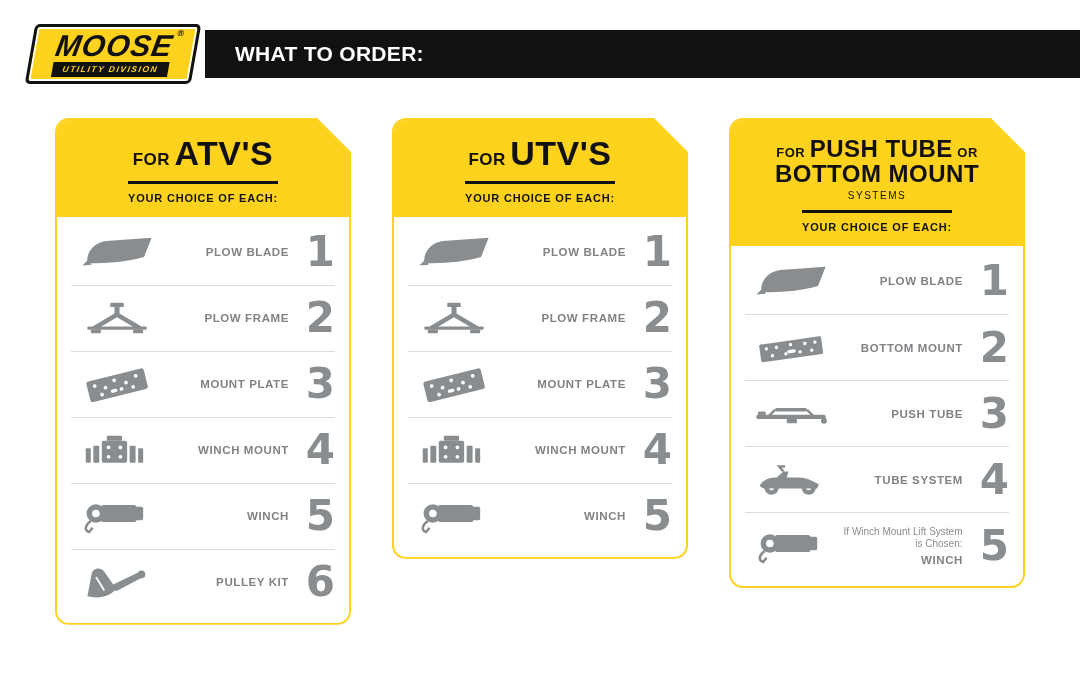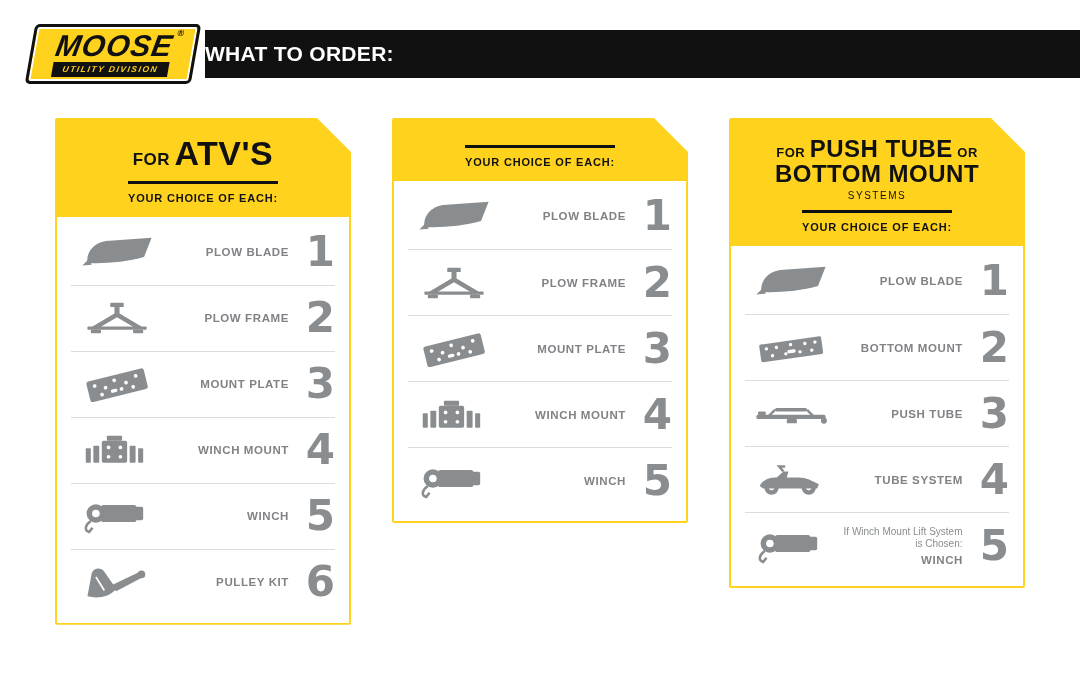--- a/index.html
+++ b/index.html
@@ -5,21 +5,21 @@
   * { margin:0; padding:0; box-sizing:border-box; }
   html,body { background:#fff; }
   body {
     width:1080px; height:691px; position:relative; overflow:hidden;
     font-family:"Liberation Sans", sans-serif; color:#111;
   }
   
   .topbar {
     position:absolute; left:205px; right:0; top:30px; height:48px;
     background:#111; color:#fff; display:flex; align-items:center;
-    font-size:21px; letter-spacing:.3px;
+    padding-left:30px; font-size:21px; letter-spacing:.3px;
   }
   .topbar .t-bold { font-weight:800; white-space:pre; }
   .topbar .t-rest { font-weight:400; white-space:pre; }
   
   .logo {
     position:absolute; left:30px; top:24px; width:166px; height:60px;
     transform:skewX(-10deg);
     background:#FFD21E; border:3px solid #111; border-radius:5px;
     box-shadow:0 0 0 2px #fff, inset 0 0 0 2px #fff;
     display:flex; flex-direction:column; align-items:center; justify-content:center;
@@ -34,21 +34,21 @@
     background:#111; color:#FFD21E; font-size:8.5px; font-weight:700;
     font-style:italic; letter-spacing:1.5px; padding:2px 10px; line-height:1.2;
   }
   
   .cols {
     position:absolute; left:55px; top:118px;
     display:flex; gap:41px; align-items:flex-start;
   }
   .card {
     width:296px; background:#fff;
-    border:2px solid #FFD21E; border-radius:2px;
+    border:2px solid #FFD21E; border-radius:14px;
     clip-path:polygon(0 0, calc(100% - 34px) 0, 100% 34px, 100% 100%, 0 100%);
     overflow:hidden;
   }
   .card-head {
     background:#FFD21E; text-align:center; padding:16px 12px 13px;
   }
   .head-title { line-height:1.05; color:#111; }
   .head-title .pre  { font-weight:800; font-size:17px; letter-spacing:.5px; }
   .head-title .main { font-weight:900; font-size:34px; letter-spacing:.5px; }
   .head-title.sm .pre  { font-size:13px; }
@@ -203,20 +203,24 @@
             <div class="p-label">
               <div class="p-name">PULLEY KIT</div>
             </div>
             <div class="p-num">6</div>
           </div>
         </div>
     </section>
 
     <section class="card">
       <div class="card-head">
+        <div class="head-title">
+          <span class="pre">FOR</span>
+          <span class="main">UTV'S</span>
+        </div>
         <div class="rule"></div>
         <div class="choice">YOUR CHOICE OF EACH:</div>
       </div>
       <div class="rows">
           <div class="row">
             <span class="p-icon">
               <svg viewBox="0 0 90 40">
                 <path d="M10 33 C8 20 18 9 32 7 L86 3 L77 26 C56 32 30 34 10 33 Z"></path>
                 <path d="M4 36 L12 28 L15 35 Z"></path>
               </svg>

